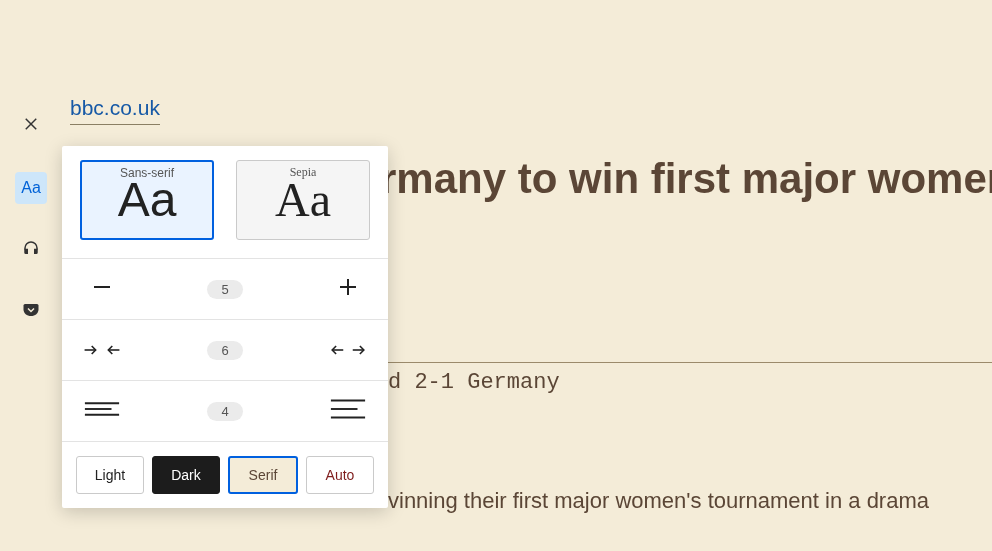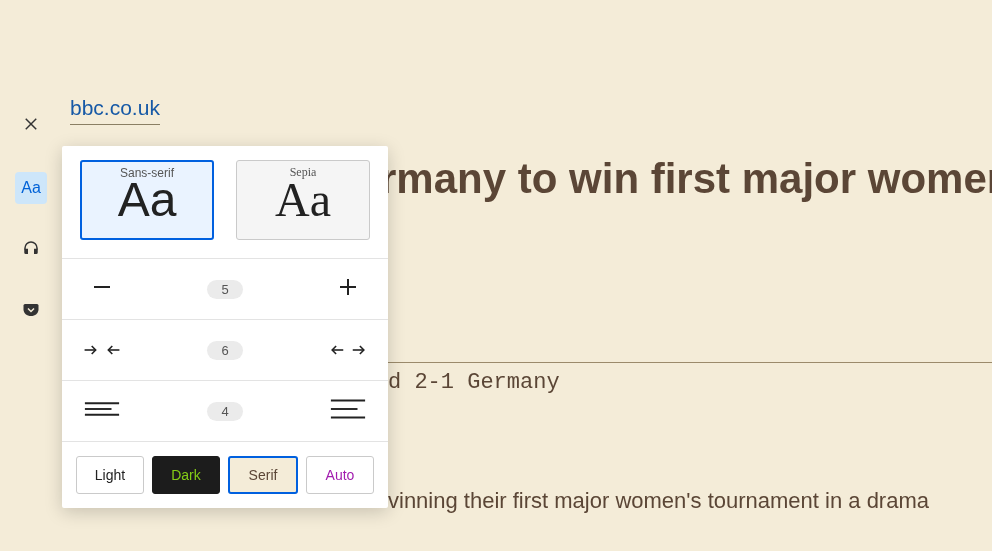--- a/index.html
+++ b/index.html
@@ -158,23 +158,23 @@
       height: 38px;
       border: 1px solid #CACACA;
       border-radius: 3px;
       font-size: 14px;
       display: flex;
       align-items: center;
       justify-content: center;
       cursor: pointer;
     }
     .theme-light { background: #fff; color: #222; }
-    .theme-dark { background: #1C1C1C; color: #84cc16; border-color: #1C1C1C; }
+    .theme-dark { background: #1C1C1C; color: #ffffff; border-color: #1C1C1C; }
     .theme-sepia { background: #F4ECD8; color: #5B4636; border: 2px solid #0060DF; }
-    .theme-auto { background: #fff; color: #a21caf; }
+    .theme-auto { background: #fff; color: #7f1d1d; }
     .narrow-icon, .wide-icon, .linespacing-icon {
       display: flex;
       gap: 0px;
     }
   </style>
 </head>
 <body>
 
 <div class="site-link">bbc.co.uk</div>
 

